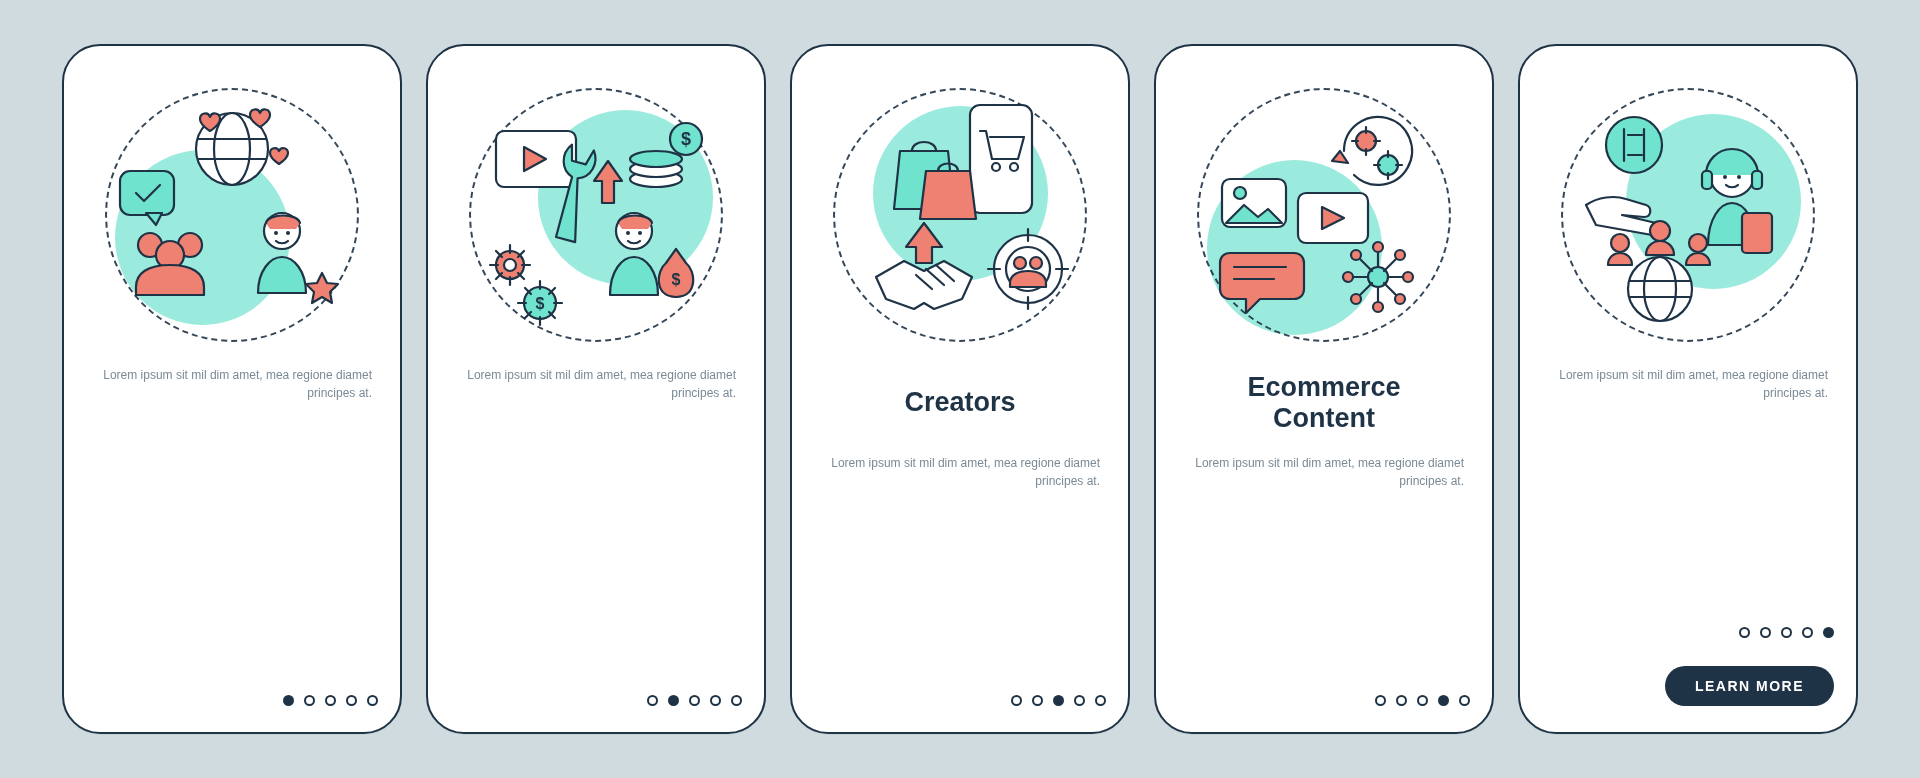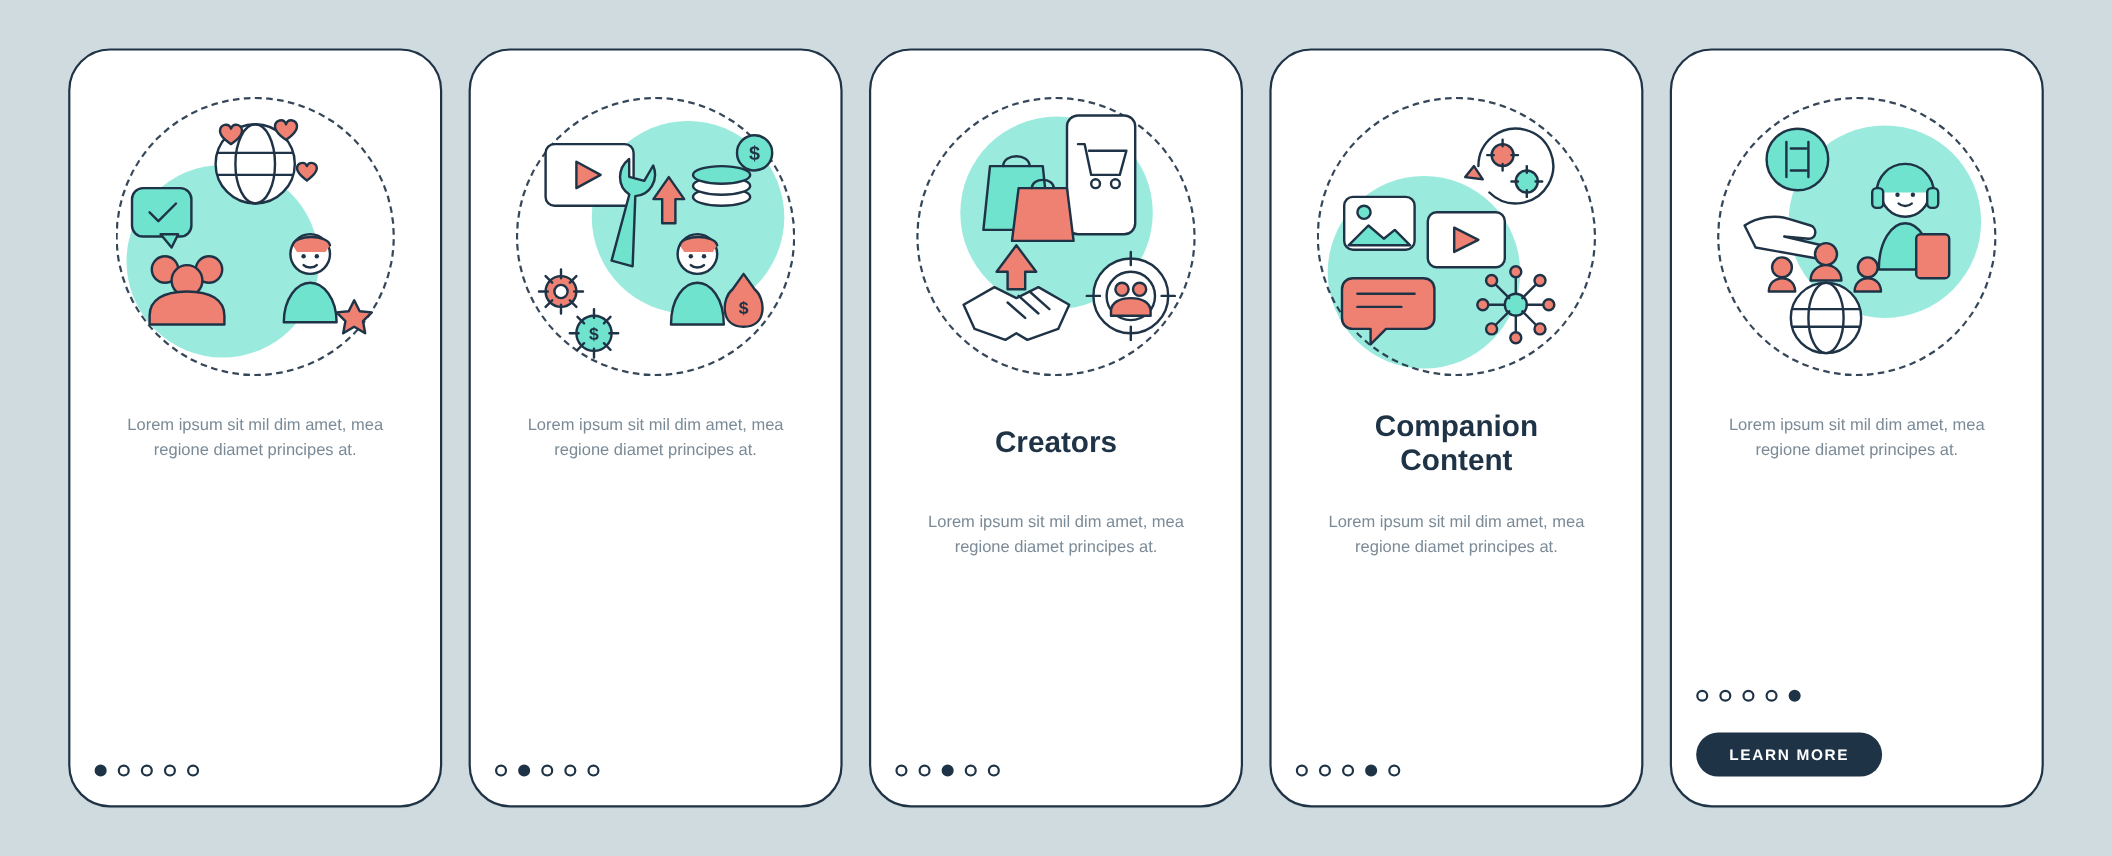--- a/index.html
+++ b/index.html
@@ -62,30 +62,30 @@
     line-height: 1.15;
     text-align: center;
     min-height: 70px;
     display: flex; align-items: center; justify-content: center;
     margin-top: 18px;
     padding: 0 4px;
     white-space: pre-line;
   }
   .desc {
     color: var(--body);
-    font-size: 15px;
+    font-size: 12px;
     line-height: 1.5;
-    text-align: center;
-    margin-top: 26px;
+    text-align: right;
+    margin-top: 16px;
     max-width: 280px;
   }
   .bottom {
     margin-top: auto;
     width: 100%;
-    display: flex; flex-direction: column; align-items: flex-start;
+    display: flex; flex-direction: column; align-items: flex-end;
     gap: 28px;
   }
   .dots { display: flex; gap: 10px; }
   .dot {
     width: 11px; height: 11px; border-radius: 50%;
     border: 2px solid var(--title);
     background: transparent;
   }
   .dot.active { background: var(--title); }
   .learn-more {
@@ -315,21 +315,21 @@
             <circle cx="64" cy="34" r="5" class="fcoral"></circle>
             <circle cx="12" cy="12" r="5" class="fcoral"></circle>
             <circle cx="56" cy="12" r="5" class="fcoral"></circle>
             <circle cx="12" cy="56" r="5" class="fcoral"></circle>
             <circle cx="56" cy="56" r="5" class="fcoral"></circle>
             <path d="M34 10v14M34 44v14M10 34h14M44 34h14M16 16l12 12M52 16l-12 12M16 52l12-12M52 52l-12-12"></path>
           </g>
         </g>
       </svg>
     </div>
-    <div class="title">Companion
+    <div class="title">Ecommerce
 Content</div>
     <div class="desc">Lorem ipsum sit mil dim amet, mea regione diamet principes at.</div>
     <div class="bottom">
       <div class="dots">
         <span class="dot"></span>
         <span class="dot"></span>
         <span class="dot"></span>
         <span class="dot active"></span>
         <span class="dot"></span>
       </div>

